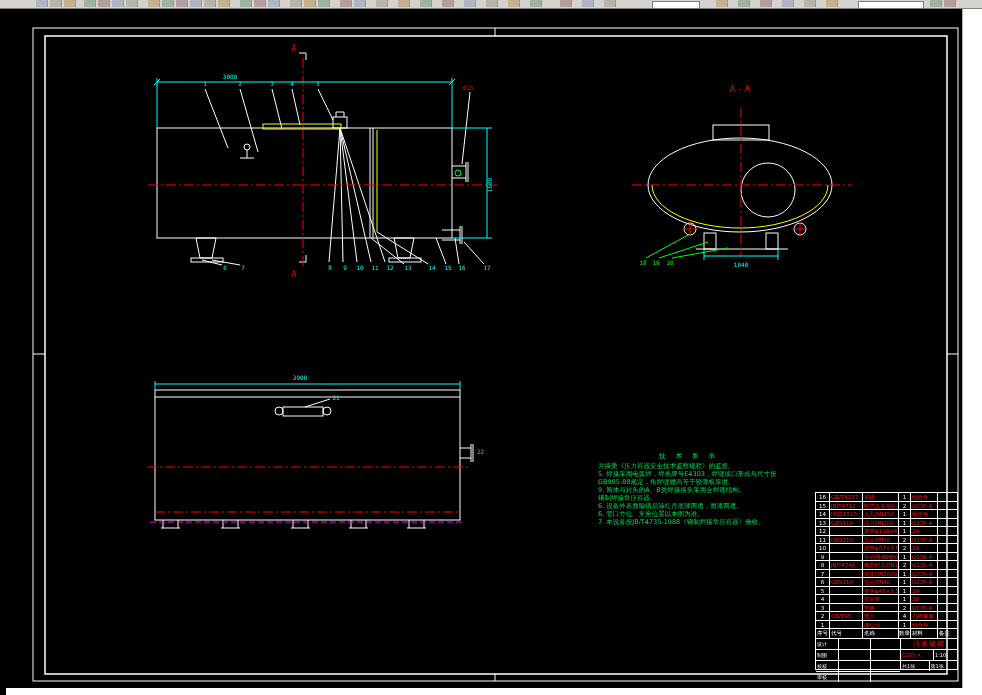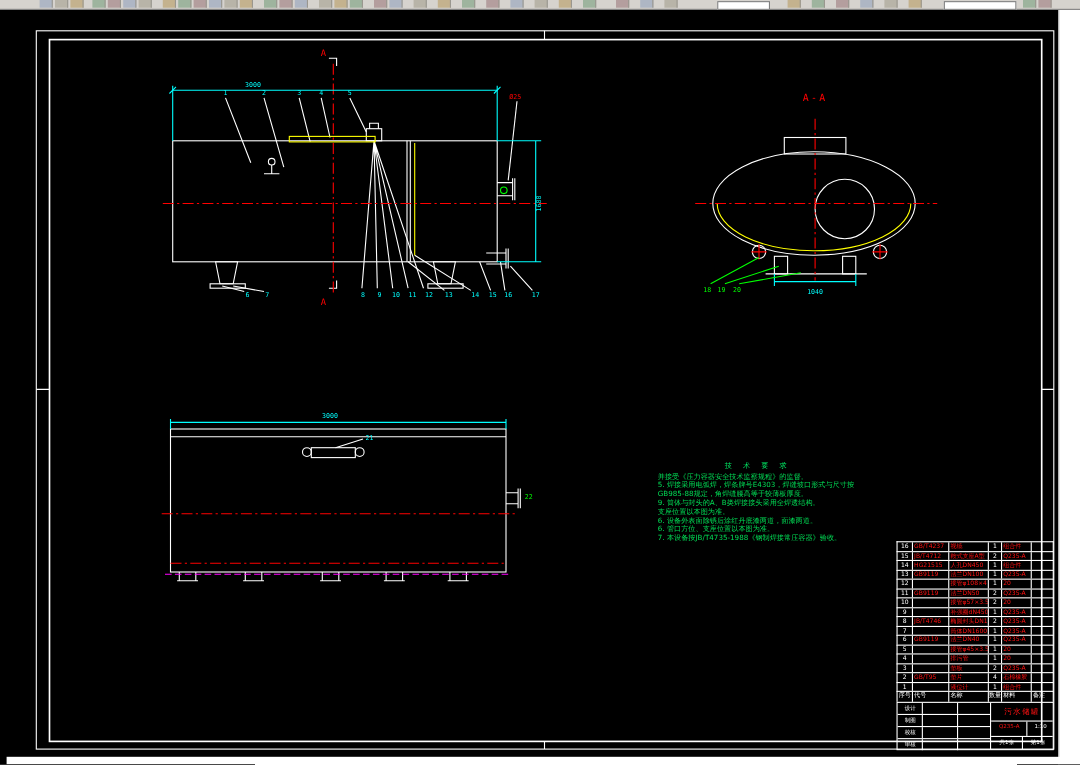--- a/index.html
+++ b/index.html
@@ -10,40 +10,40 @@
                  border-bottom:1px solid #808080;z-index:5;}
   .tb-icon{position:absolute;top:0;width:11px;height:7px;border-right:1px solid #9a978f;}
   .tb-field{position:absolute;top:1px;height:6px;background:#fff;border:1px solid #7f7f7f;}
   #v-scroll{position:absolute;right:0;top:8px;width:19px;height:687px;background:#ffffff;
             border-left:1px solid #b0b0b0;z-index:4;}
   #h-scroll{position:absolute;left:6px;top:688px;width:976px;height:7px;background:#ffffff;z-index:4;}
   
   #cad-svg{position:absolute;left:0;top:0;z-index:1;}
   #cad-svg text{font-family:"DejaVu Sans Mono",monospace;}
   
-  #notes{position:absolute;left:598px;top:419px;width:182px;color:#00dd55;
+  #notes{position:absolute;left:598px;top:452px;width:182px;color:#00dd55;
          font-size:6.5px;line-height:8px;z-index:2;font-family:"DejaVu Sans",sans-serif;}
   #notes .ttl{text-align:center;letter-spacing:4px;margin-bottom:2px;color:#00ee66;}
   
   #tblock{position:absolute;left:815px;top:492px;width:143px;color:#fff;z-index:2;
           font-family:"DejaVu Sans",sans-serif;}
   .p-row{display:flex;height:8.5px;line-height:8px;font-size:5.5px;
          border:1px solid #fff;border-bottom:none;box-sizing:border-box;}
   .p-hdr{display:flex;height:10px;line-height:9px;font-size:5.5px;
          border:1px solid #fff;border-bottom:none;box-sizing:border-box;}
   .pc{overflow:hidden;white-space:nowrap;box-sizing:border-box;padding-left:1px;}
   .pc+.pc{border-left:1px solid #fff;}
   .c0{width:13px;text-align:center;padding-left:0;}
   .c1{width:33px;}
   .c2{width:36px;}
   .c3{width:12px;text-align:center;padding-left:0;}
   .c4{width:27px;}
   .c5{flex:1;}
   .red{color:#ff1111;}
-  .tb{display:flex;border:1px solid #fff;height:44px;box-sizing:border-box;font-size:5px;text-align:center;}
+  .tb{display:flex;border:1px solid #fff;height:32px;box-sizing:border-box;font-size:5px;}
   .tb-left{width:84px;display:flex;flex-direction:column;}
   .tb-row{flex:1;display:flex;}
   .tb-row+.tb-row{border-top:1px solid #fff;}
   .tbc{box-sizing:border-box;overflow:hidden;line-height:10px;padding-left:1px;}
   .tbc+.tbc{border-left:1px solid #fff;}
   .lw{width:22px;} .nw{width:32px;} .dw{flex:1;}
   .tb-right{flex:1;border-left:1px solid #fff;display:flex;flex-direction:column;}
   .tb-title{height:16px;display:flex;align-items:center;justify-content:center;
             color:#ff1111;font-size:7px;letter-spacing:1px;}
   .tb-mid{height:13px;border-top:1px solid #fff;display:flex;line-height:12px;}
@@ -221,21 +221,21 @@
       <text x="670" y="265" fill="#00ff00" font-size="6" text-anchor="middle">20</text>
     </svg>
 
   <div id="notes">
     <div class="ttl">技 术 要 求</div>
     <div>
         <div>并接受《压力容器安全技术监察规程》的监督。</div>
         <div>5. 焊接采用电弧焊，焊条牌号E4303，焊缝坡口形式与尺寸按</div>
         <div>GB985-88规定，角焊缝腰高等于较薄板厚度。</div>
         <div>9. 筒体与封头的A、B类焊接接头采用全焊透结构。</div>
-        <div>支座位置以本图为准。</div>
+        <div>钢制焊接常压容器。</div>
         <div>6. 设备外表面除锈后涂红丹底漆两道，面漆两道。</div>
         <div>6. 管口方位、支座位置以本图为准。</div>
         <div>7. 本设备按JB/T4735-1988《钢制焊接常压容器》验收。</div>
       </div>
   </div>
 
   <div id="tblock">
     <div>
         <div class="p-row">
           <div class="pc c0">16</div>

